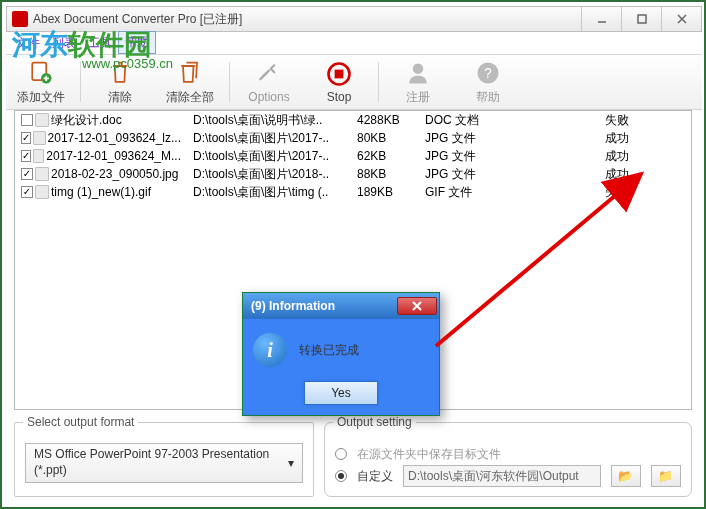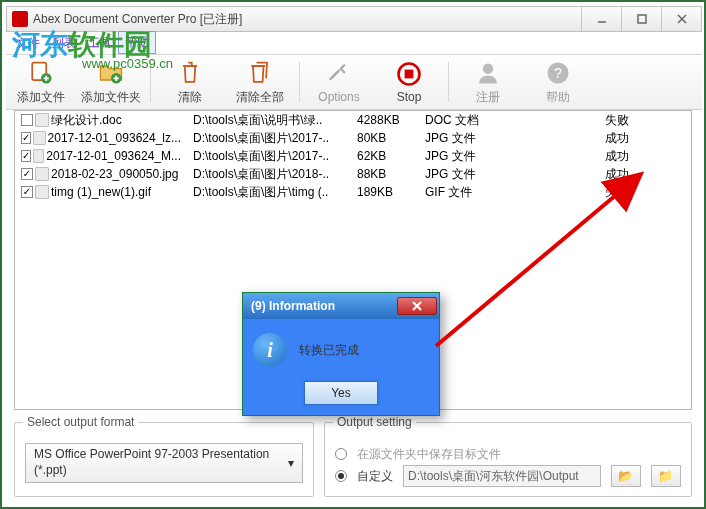--- a/index.html
+++ b/index.html
@@ -42,21 +42,21 @@
   .c3 { width: 148px; }
   .c4 { width: 100px; text-align:center; }
   .chk { width:12px; height:12px; border:1px solid #888; display:inline-flex; align-items:center; justify-content:center; font-size:10px; line-height:1; }
   .file-icon { width:14px; height:14px; display:inline-block; background:#eaeaea; border:1px solid #c0c0c0; border-radius:1px; }
 
   
   .bottom { position:absolute; left:8px; bottom:8px; width:678px; height:75px; display:flex; gap:10px; }
   .panel { border:1px solid #c8c8c8; border-radius:2px; position:relative; padding:20px 10px 8px; }
   .panel-legend { position:absolute; top:-8px; left:8px; background:#fff; padding:0 4px; font-size:12px; color:#555; }
   .panel.left { width:300px; }
-  .panel.right { flex:1; }
+  .panel.right { flex:1;border-radius:7px; }
   .combo { height:40px; border:1px solid #b7b7b7; background:linear-gradient(#fdfdfd,#eee); display:flex; align-items:center; padding:8px 8px; font-size:12px; color:#333; position:relative; }
   .combo-arrow { position:absolute; right:8px; top:50%; transform:translateY(-50%); color:#333; }
   .radio-row { display:flex; align-items:center; gap:10px; font-size:12px; color:#444; height:22px; }
   .radio { width:12px; height:12px; border:1px solid #888; border-radius:50%; display:inline-flex; align-items:center; justify-content:center; }
   .radio.on::after { content:""; width:6px; height:6px; background:#333; border-radius:50%; }
   .radio-row.disabled { color:#9a9a9a; }
   .path-input { flex:1; height:22px; border:1px solid #b7b7b7; background:#f4f4f4; font-size:12px; padding:2px 4px; color:#666; }
   .small-btn { width:30px; height:22px; border:1px solid #b7b7b7; background:linear-gradient(#fdfdfd,#e9e9e9); display:inline-flex; align-items:center; justify-content:center; color:#555; }
 
   
@@ -119,30 +119,20 @@
     <div class="tool">
       <div class="tool-icon">
           <svg class="ico" viewBox="0 0 32 32">
             <rect x="6" y="4" width="16" height="20" rx="2" fill="#fff" stroke="#c65b1f" stroke-width="2"></rect>
             <circle cx="22" cy="22" r="6" fill="#3a9a3a"></circle>
             <path d="M22 19v6M19 22h6" stroke="#fff" stroke-width="2"></path>
           </svg>
         </div>
       <div class="tool-label">添加文件</div>
     </div>
-    <div class="tool">
-      <div class="tool-icon">
-          <svg class="ico" viewBox="0 0 32 32">
-            <path d="M4 8h8l2 3h14v13H4z" fill="#f4c869" stroke="#c68a1f" stroke-width="1.5"></path>
-            <circle cx="22" cy="22" r="6" fill="#3a9a3a"></circle>
-            <path d="M22 19v6M19 22h6" stroke="#fff" stroke-width="2"></path>
-          </svg>
-        </div>
-      <div class="tool-label">添加文件夹</div>
-    </div>
     <div class="sep"></div>
     <div class="tool">
       <div class="tool-icon">
           <svg class="ico" viewBox="0 0 32 32">
             <path d="M10 8h12l-1 18H11z" fill="none" stroke="#c65b1f" stroke-width="2"></path>
             <path d="M8 8h16M14 4h4v4" fill="none" stroke="#c65b1f" stroke-width="2"></path>
           </svg>
         </div>
       <div class="tool-label">清除</div>
     </div>

